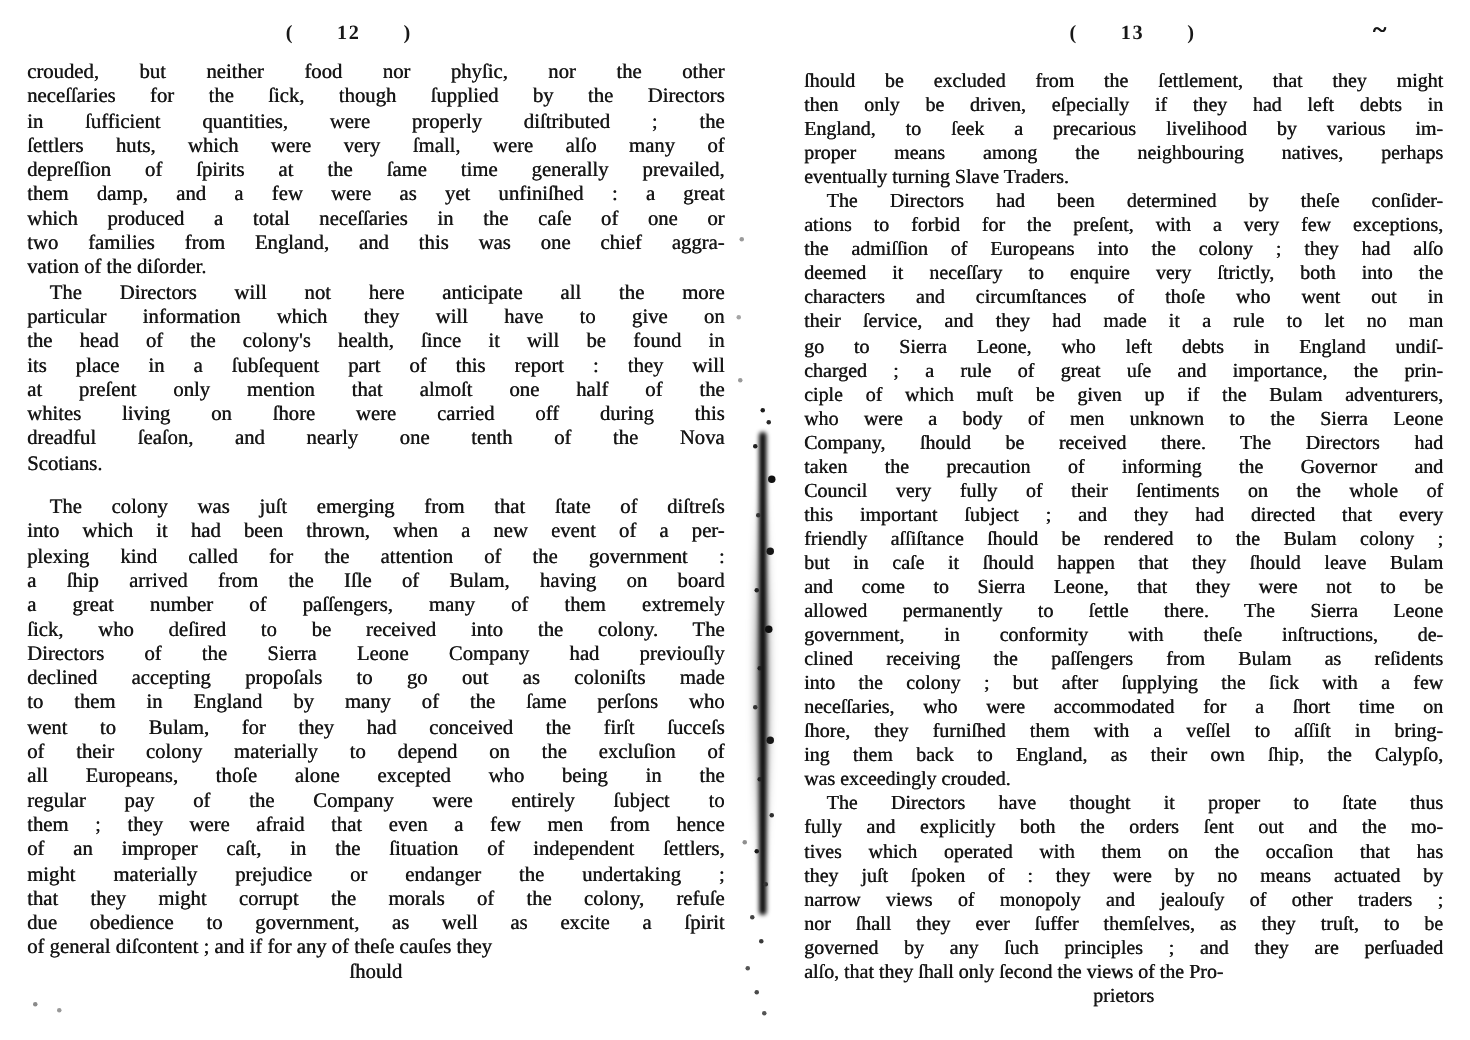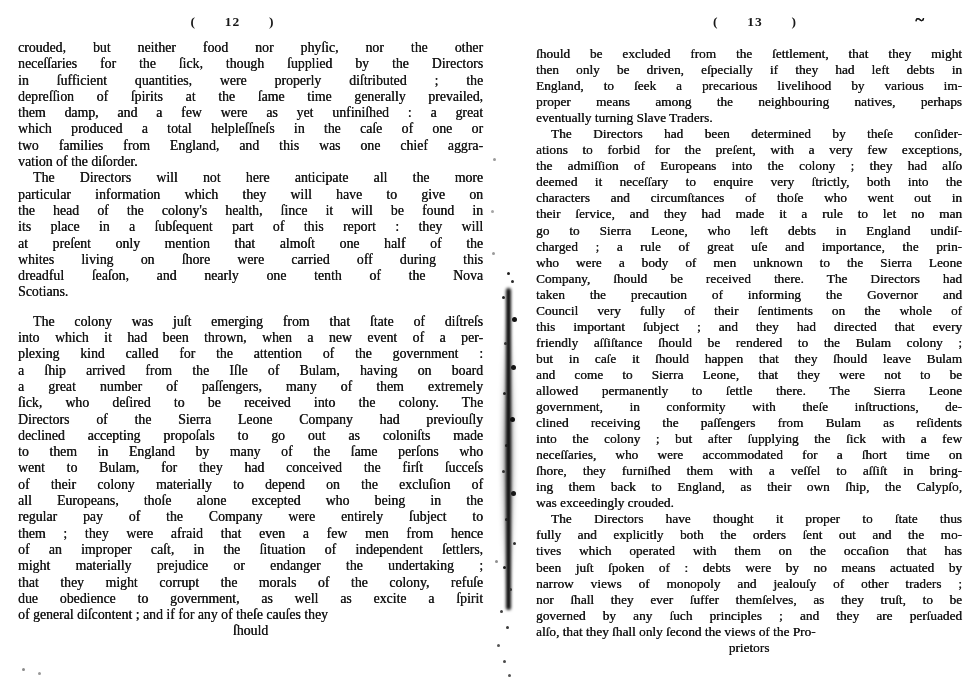--- a/index.html
+++ b/index.html
@@ -74,23 +74,24 @@
 
 <div class="scan">
 
   <section class="page page-left">
     <div class="pagehead">(  12  )</div>
     <div class="pagebody">
         <div class="para">
           <div class="line">crouded, but neither food nor phyſic, nor the other</div>
           <div class="line">neceſſaries for the ſick, though ſupplied by the Directors</div>
           <div class="line">in ſufficient quantities, were properly diſtributed ; the</div>
+          <div class="line">ſettlers huts, which were very ſmall, were alſo many of</div>
           <div class="line">depreſſion of ſpirits at the ſame time generally prevailed,</div>
           <div class="line">them damp, and a few were as yet unfiniſhed : a great</div>
-          <div class="line">which produced a total helpleſſneſs in the caſe of one or</div>
+          <div class="line">which produced a total neceſſaries in the caſe of one or</div>
           <div class="line">two families from England, and this was one chief aggra-</div>
           <div class="line end">vation of the diſorder.</div>
         </div>
         <div class="para">
           <div class="line ind">The Directors will not here anticipate all the more</div>
           <div class="line">particular information which they will have to give on</div>
           <div class="line">the head of the colony's health, ſince it will be found in</div>
           <div class="line">its place in a ſubſequent part of this report : they will</div>
           <div class="line">at preſent only mention that almoſt one half of the</div>
           <div class="line">whites living on ſhore were carried off during this</div>
@@ -135,20 +136,21 @@
         </div>
         <div class="para">
           <div class="line ind">The Directors had been determined by theſe conſider-</div>
           <div class="line">ations to forbid for the preſent, with a very few exceptions,</div>
           <div class="line">the admiſſion of Europeans into the colony ; they had alſo</div>
           <div class="line">deemed it neceſſary to enquire very ſtrictly, both into the</div>
           <div class="line">characters and circumſtances of thoſe who went out in</div>
           <div class="line">their ſervice, and they had made it a rule to let no man</div>
           <div class="line">go to Sierra Leone, who left debts in England undiſ-</div>
           <div class="line">charged ; a rule of great uſe and importance, the prin-</div>
+          <div class="line">ciple of which muſt be given up if the Bulam adventurers,</div>
           <div class="line">who were a body of men unknown to the Sierra Leone</div>
           <div class="line">Company, ſhould be received there. The Directors had</div>
           <div class="line">taken the precaution of informing the Governor and</div>
           <div class="line">Council very fully of their ſentiments on the whole of</div>
           <div class="line">this important ſubject ; and they had directed that every</div>
           <div class="line">friendly aſſiſtance ſhould be rendered to the Bulam colony ;</div>
           <div class="line">but in caſe it ſhould happen that they ſhould leave Bulam</div>
           <div class="line">and come to Sierra Leone, that they were not to be</div>
           <div class="line">allowed permanently to ſettle there. The Sierra Leone</div>
           <div class="line">government, in conformity with theſe inſtructions, de-</div>
@@ -156,21 +158,21 @@
           <div class="line">into the colony ; but after ſupplying the ſick with a few</div>
           <div class="line">neceſſaries, who were accommodated for a ſhort time on</div>
           <div class="line">ſhore, they furniſhed them with a veſſel to aſſiſt in bring-</div>
           <div class="line">ing them back to England, as their own ſhip, the Calypſo,</div>
           <div class="line end">was exceedingly crouded.</div>
         </div>
         <div class="para">
           <div class="line ind">The Directors have thought it proper to ſtate thus</div>
           <div class="line">fully and explicitly both the orders ſent out and the mo-</div>
           <div class="line">tives which operated with them on the occaſion that has</div>
-          <div class="line">been juſt ſpoken of : debts were by no means actuated by</div>
+          <div class="line">they juſt ſpoken of : they were by no means actuated by</div>
           <div class="line">narrow views of monopoly and jealouſy of other traders ;</div>
           <div class="line">nor ſhall they ever ſuffer themſelves, as they truſt, to be</div>
           <div class="line">governed by any ſuch principles ; and they are perſuaded</div>
           <div class="line end">alſo, that they ſhall only ſecond the views of the Pro-</div>
         </div>
       </div>
     <div class="catchword">prietors</div>
   </section>
 
   <div class="gutter-fuzz"></div>

